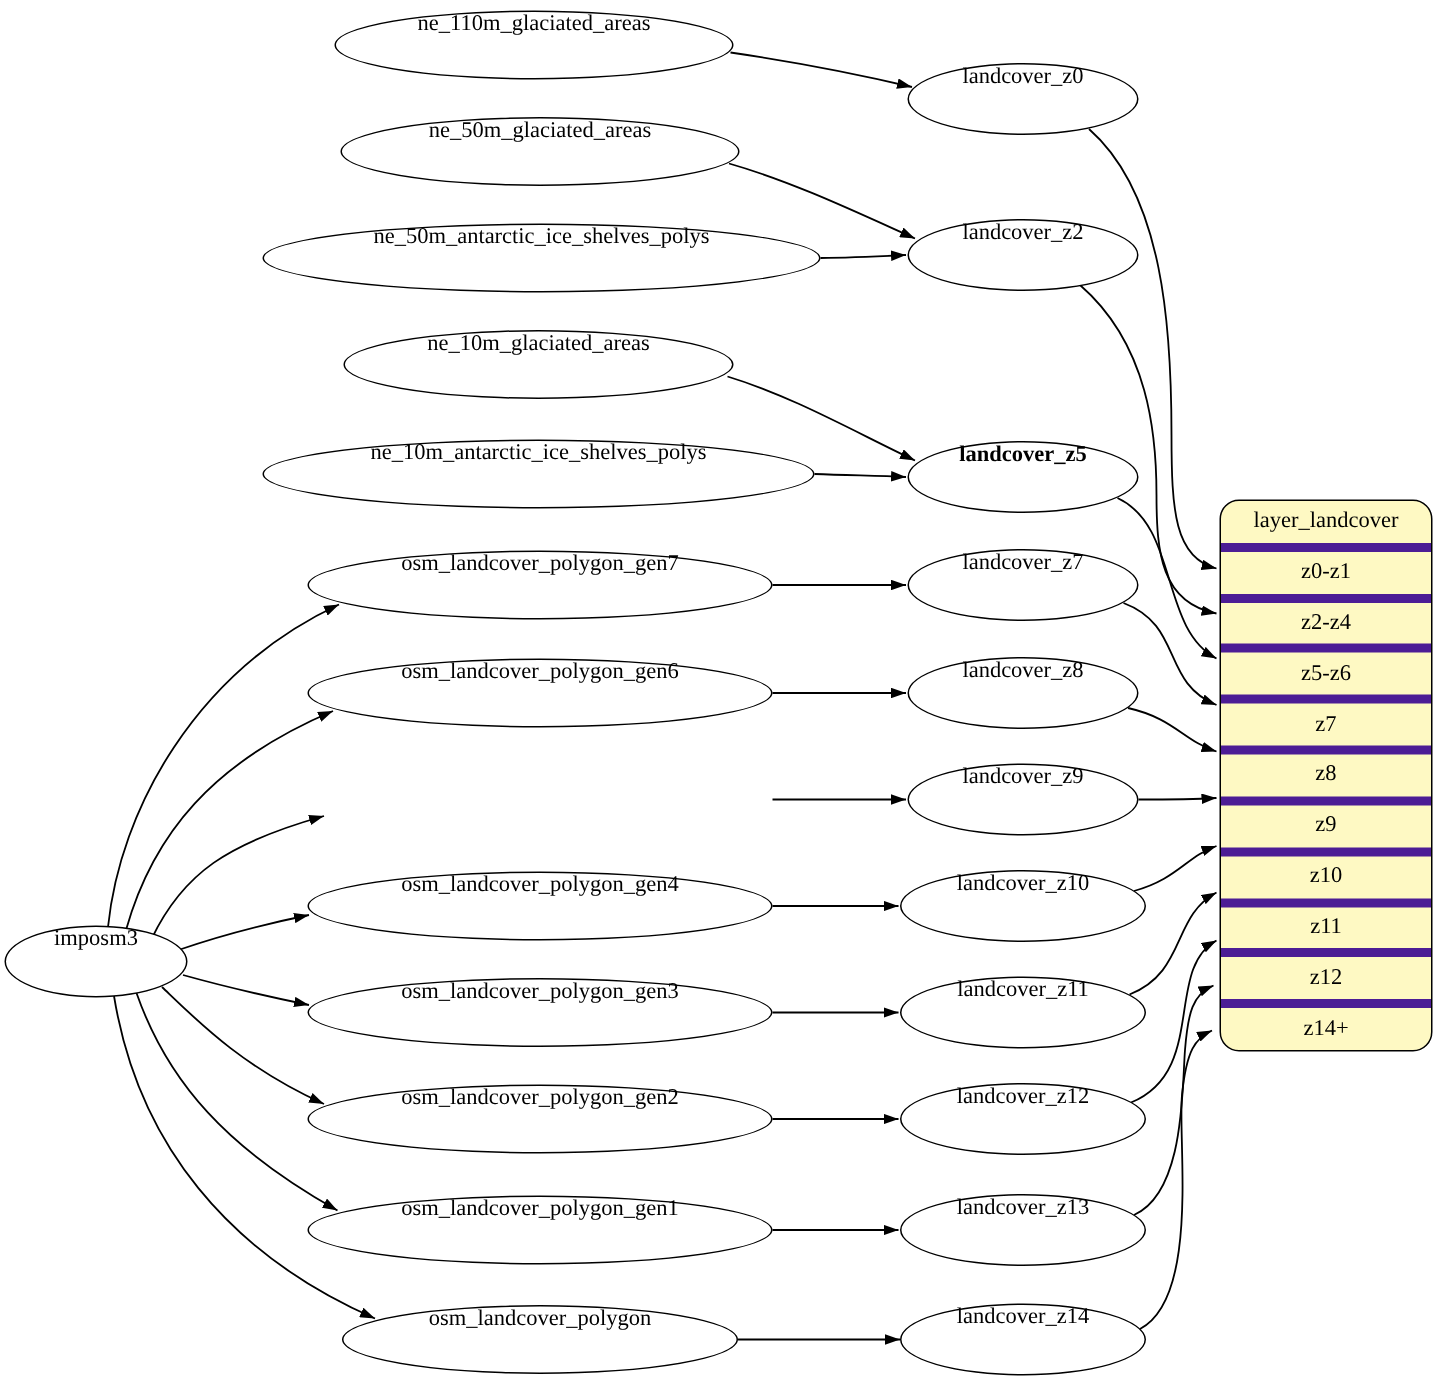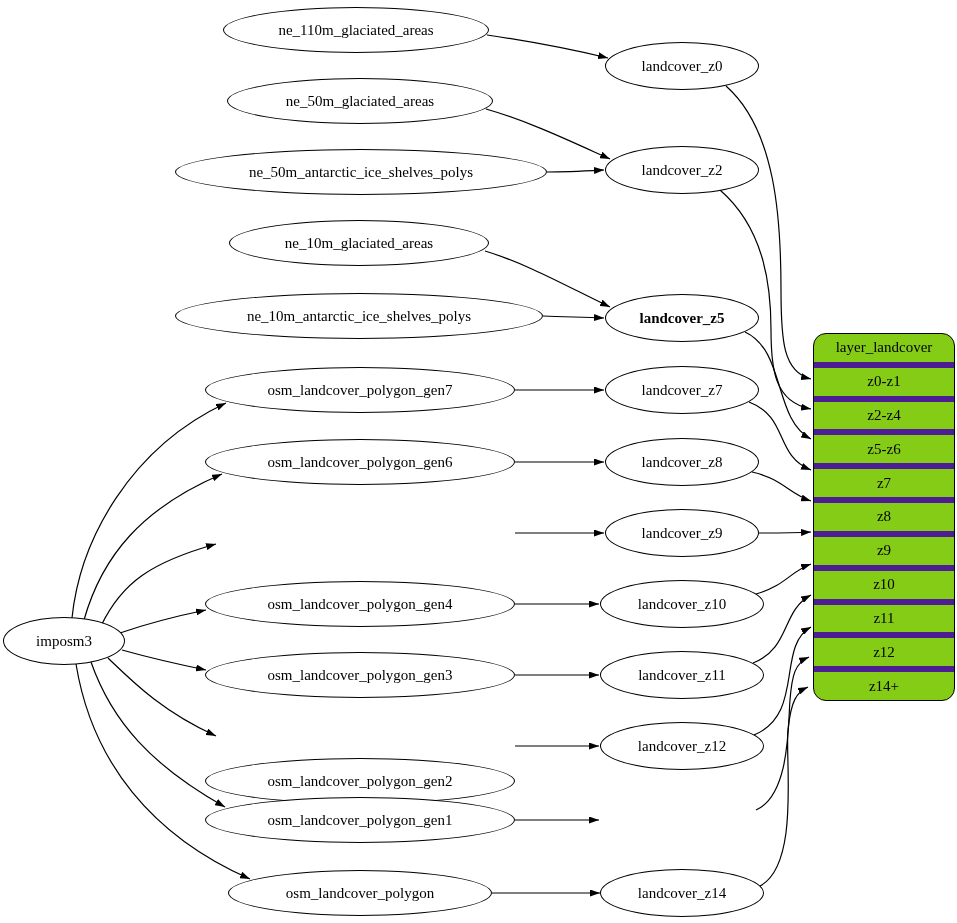--- a/index.html
+++ b/index.html
@@ -4,25 +4,25 @@
 <style>
   html,body{margin:0;padding:0;background:#fff;}
   .canvas{
     position:relative;width:957px;height:923px;background:#ffffff;
     font-family:"Liberation Serif","DejaVu Serif",serif;color:#000;
     overflow:hidden;
   }
   .edges{position:absolute;left:0;top:0;}
   .node{
     position:absolute;border:1.2px solid #000;border-radius:50%;
-    background:#fff;display:flex;align-items:center;justify-content:center;
+    background:#fff;display:flex;align-items:flex-start;justify-content:center;
     font-size:15px;white-space:nowrap;box-sizing:border-box;
   }
   .record{
-    position:absolute;background:#84cc16;border:1.2px solid #000;
+    position:absolute;background:#fef9c3;border:1.2px solid #000;
     border-radius:13px;display:flex;flex-direction:column;
     box-sizing:border-box;overflow:hidden;
   }
   .record-row{
     flex:1;display:flex;align-items:center;justify-content:center;
     font-size:15px;border-top:6px solid #4c1d95;white-space:nowrap;
   }
   .record-row:first-child{border-top:none;}
 </style>
 </head>
@@ -99,21 +99,21 @@
   </div>
   <div class="node" style="left:205px;top:439px;width:310px;height:46px;">
     <span>osm_landcover_polygon_gen6</span>
   </div>
   <div class="node" style="left:205px;top:581px;width:310px;height:46px;">
     <span>osm_landcover_polygon_gen4</span>
   </div>
   <div class="node" style="left:205px;top:652px;width:310px;height:46px;">
     <span>osm_landcover_polygon_gen3</span>
   </div>
-  <div class="node" style="left:205px;top:758px;width:310px;height:46px;">
+  <div class="node" style="left:205px;top:723px;width:310px;height:46px;">
     <span>osm_landcover_polygon_gen2</span>
   </div>
   <div class="node" style="left:205px;top:797px;width:310px;height:46px;">
     <span>osm_landcover_polygon_gen1</span>
   </div>
   <div class="node" style="left:228px;top:870px;width:264px;height:46px;">
     <span>osm_landcover_polygon</span>
   </div>
 
   <div class="node" style="left:605px;top:42px;width:154px;height:48px;">
@@ -136,20 +136,23 @@
   </div>
   <div class="node" style="left:600px;top:580px;width:164px;height:48px;">
     <span>landcover_z10</span>
   </div>
   <div class="node" style="left:600px;top:651px;width:164px;height:48px;">
     <span>landcover_z11</span>
   </div>
   <div class="node" style="left:600px;top:722px;width:164px;height:48px;">
     <span>landcover_z12</span>
   </div>
+  <div class="node" style="left:600px;top:796px;width:164px;height:48px;">
+    <span>landcover_z13</span>
+  </div>
   <div class="node" style="left:600px;top:869px;width:164px;height:48px;">
     <span>landcover_z14</span>
   </div>
 
   <div class="record" style="left:813px;top:333px;width:142px;height:368px;">
     <div class="record-row">layer_landcover</div>
     <div class="record-row">z0-z1</div>
     <div class="record-row">z2-z4</div>
     <div class="record-row">z5-z6</div>
     <div class="record-row">z7</div>

